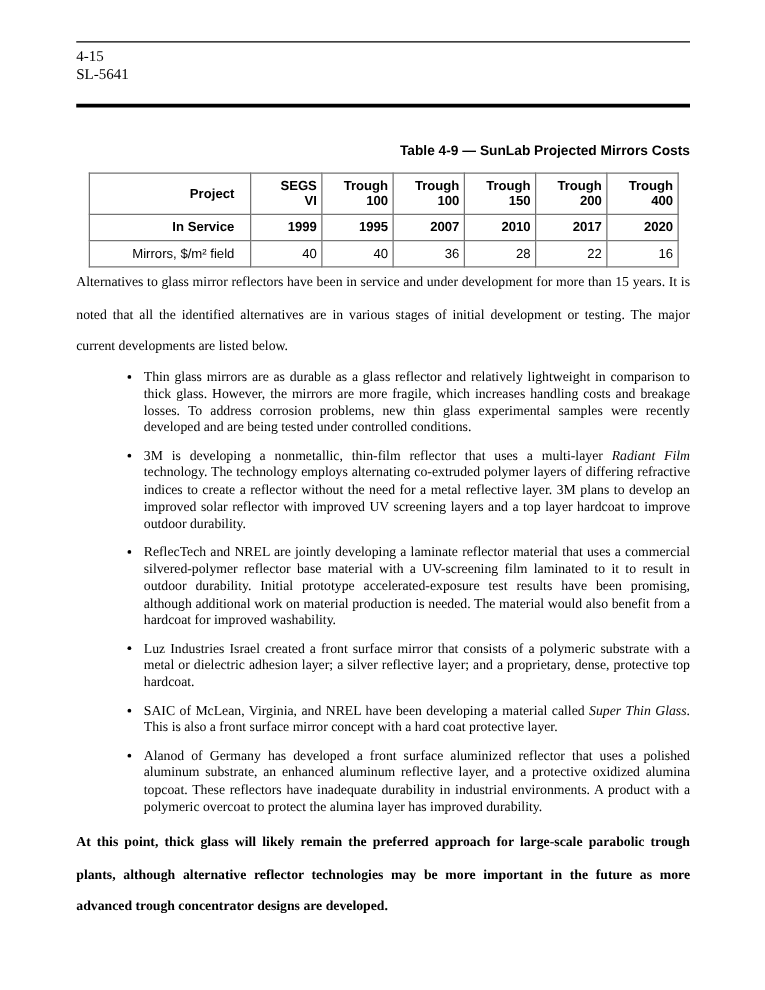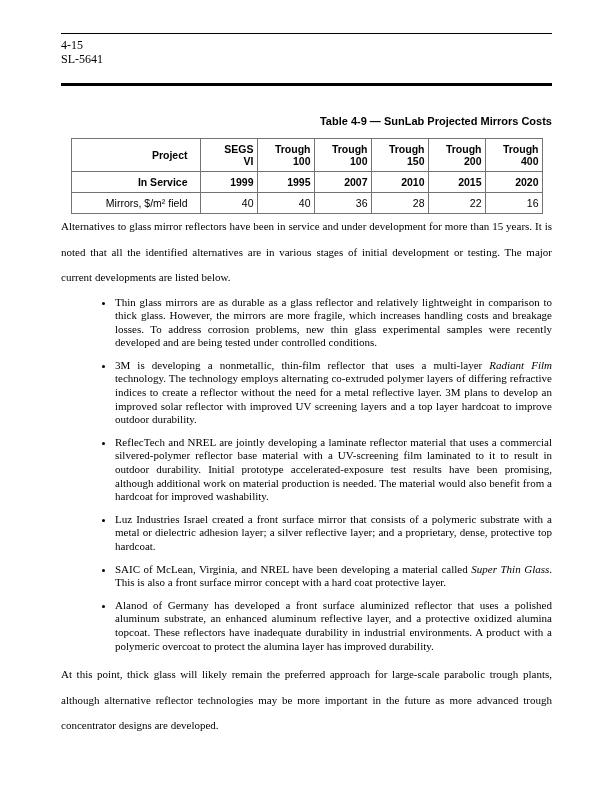--- a/index.html
+++ b/index.html
@@ -60,21 +60,21 @@
   }
   .bold { font-weight: bold; }
 
   .body-par {
     font-size: 11px;
     line-height: 25.5px;
     text-align: justify;
     margin: 0;
   }
   .intro-par { }
-  .closing-par { margin-top: 2px; }
+  .closing-par { margin-top: 2px; font-weight: bold; }
 
   .bullet-list {
     margin: 5px 0 0 0;
     padding: 0 0 0 54px;
     list-style: disc outside;
   }
   .bullet-list li {
     font-size: 11px;
     line-height: 13.6px;
     text-align: justify;
@@ -114,21 +114,21 @@
 200</td>
           <td class="data-cell hdr">Trough
 400</td>
         </tr>
         <tr>
           <td class="label-cell bold">In Service</td>
           <td class="data-cell bold">1999</td>
           <td class="data-cell bold">1995</td>
           <td class="data-cell bold">2007</td>
           <td class="data-cell bold">2010</td>
-          <td class="data-cell bold">2015</td>
+          <td class="data-cell bold">2017</td>
           <td class="data-cell bold">2020</td>
         </tr>
         <tr>
           <td class="label-cell">Mirrors, $/m² field</td>
           <td class="data-cell">40</td>
           <td class="data-cell">40</td>
           <td class="data-cell">36</td>
           <td class="data-cell">28</td>
           <td class="data-cell">22</td>
           <td class="data-cell">16</td>

